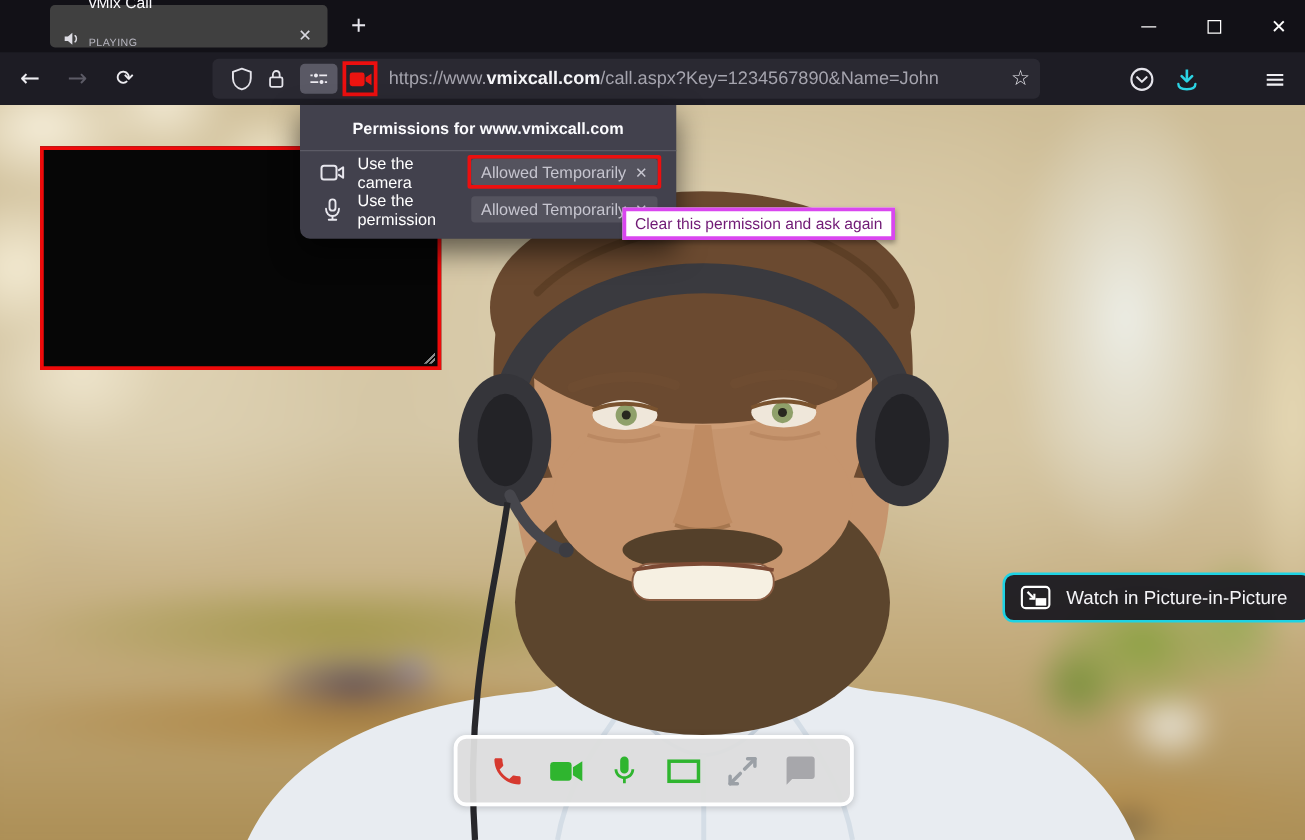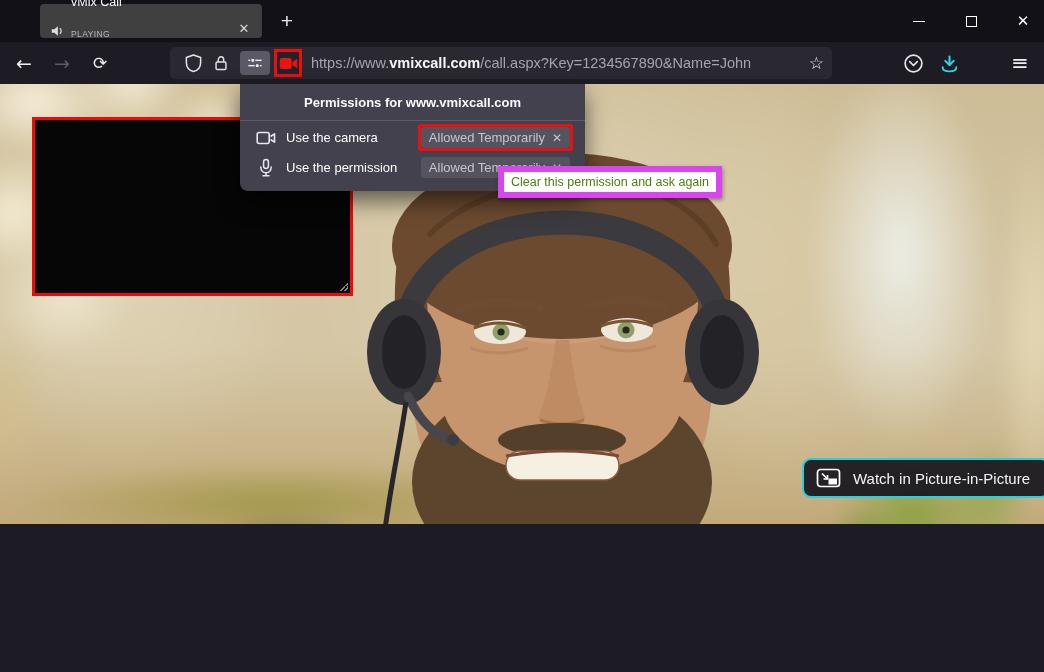--- a/index.html
+++ b/index.html
@@ -35,21 +35,21 @@
   .perm-chip{margin-left:10px;width:30px;height:24px;background:#5a5965;border-radius:4px;display:flex;align-items:center;justify-content:center;}
   .cam-indicator{margin-left:4px;width:28px;height:28px;border:3px solid #ec0f0f;display:flex;align-items:center;justify-content:center;background:#23222b;}
   .url-text{margin-left:9px;font-size:14.5px;color:#a5a4ae;white-space:nowrap;overflow:hidden;flex:1;}
   .url-text .domain{color:#f5f5f8;font-weight:700;}
   .star{color:#e9e8ee;font-size:17px;margin-left:6px;font-family:"DejaVu Sans",sans-serif;}
   .tool-right{position:absolute;top:5px;width:32px;height:32px;display:flex;align-items:center;justify-content:center;border-radius:4px;}
   .pos-pocket{left:897px;}  .pos-dl{left:933px;}
   .pos-menu{left:1004px;color:#eeedf2;font-size:21px;font-family:"DejaVu Sans",sans-serif;}
 
   
-  .content{position:absolute;left:0;top:84px;width:1044px;height:440px;overflow:hidden;background:#cbb98f;padding-left:32px;}
+  .content{position:absolute;left:0;top:84px;width:1044px;height:588px;overflow:hidden;background:#cbb98f;padding-left:32px;}
   .bg{position:absolute;left:-12px;top:-12px;width:1068px;height:612px;filter:blur(9px);transform:scale(1.02);
     background:
       radial-gradient(110px 70px at 55px 35px, rgba(248,241,222,.95), transparent 70%),
       radial-gradient(76px 60px at 150px 15px, rgba(248,241,222,.85), transparent 70%),
       radial-gradient(90px 80px at 35px 145px, rgba(246,238,215,.9), transparent 70%),
       radial-gradient(84px 74px at 145px 118px, rgba(246,238,215,.8), transparent 70%),
       radial-gradient(60px 54px at 232px 58px, rgba(246,238,215,.7), transparent 70%),
       radial-gradient(96px 80px at 85px 228px, rgba(244,236,214,.75), transparent 70%),
       radial-gradient(80px 120px at 18px 330px, rgba(210,190,140,.8), transparent 70%),
       radial-gradient(260px 300px at 140px 165px, rgba(240,231,206,.5), transparent 75%),
@@ -79,34 +79,34 @@
   .pip{position:absolute;right:-6px;top:374px;height:40px;z-index:6;background:rgba(24,23,30,.93);
        border:2px solid #1ed3e4;border-radius:9px;display:flex;align-items:center;gap:12px;padding:0 18px 0 12px;}
   .pip-label{color:#f4f4f7;font-size:15px;white-space:nowrap;}
 
   .callbar{position:absolute;left:363px;top:504px;width:320px;height:57px;z-index:6;
            background:rgba(221,221,221,.95);border:3px solid #fff;border-radius:10px;
            display:flex;align-items:center;justify-content:center;gap:17px;box-shadow:0 1px 6px rgba(0,0,0,.18);}
   .cbtn{width:30px;height:30px;display:flex;align-items:center;justify-content:center;}
 
   
-  .popup{position:absolute;left:240px;top:84px;width:345px;z-index:50;background:#42414d;
+  .popup{position:absolute;left:240px;top:84px;width:301px;z-index:50;background:#42414d;
          border-radius:0 0 8px 8px;box-shadow:0 10px 22px rgba(0,0,0,.55);padding-bottom:10px;}
   .popup-title{color:#fbfbfe;font-size:13px;font-weight:700;text-align:center;padding:11px 0 10px;}
   .popup-div{height:1px;background:#5c5b66;}
   .prow{display:flex;align-items:center;height:27px;margin:3px 12px 0 16px;}
   .prow-label{color:#ffffff;font-size:13px;margin-left:10px;flex:1;}
   .chip{background:#54535e;border-radius:3px;padding:3px 8px;display:flex;align-items:flex-end;gap:7px;}
   .chip-status{color:#c6c5cf;font-size:13px;white-space:nowrap;}
   .chip-x{color:#c6c5cf;font-size:12px;}
   .redbox{border:3px solid #ec0f0f;border-radius:2px;}
   .ghostbox{border:3px solid transparent;}
 
-  .tooltip{position:absolute;left:498px;top:166px;z-index:60;background:#ffffff;border:6px solid #d946ef;
-           color:#4d7c0f;font-size:12.5px;padding:3px 7px;white-space:nowrap;box-shadow:1px 2px 4px rgba(0,0,0,.35);}
+  .tooltip{position:absolute;left:498px;top:166px;z-index:60;background:#ffffff;border:3px solid #d946ef;
+           color:#701a75;font-size:12.5px;padding:3px 7px;white-space:nowrap;box-shadow:1px 2px 4px rgba(0,0,0,.35);}
 </style>
 </head>
 <body>
 
 <div class="browser">
 
   <div class="tabbar">
     <div class="tab">
       <svg width="14" height="14" viewBox="0 0 16 16">
         <path d="M2 6h3l4-3.5v11L5 10H2z" fill="#dddce3"></path>

